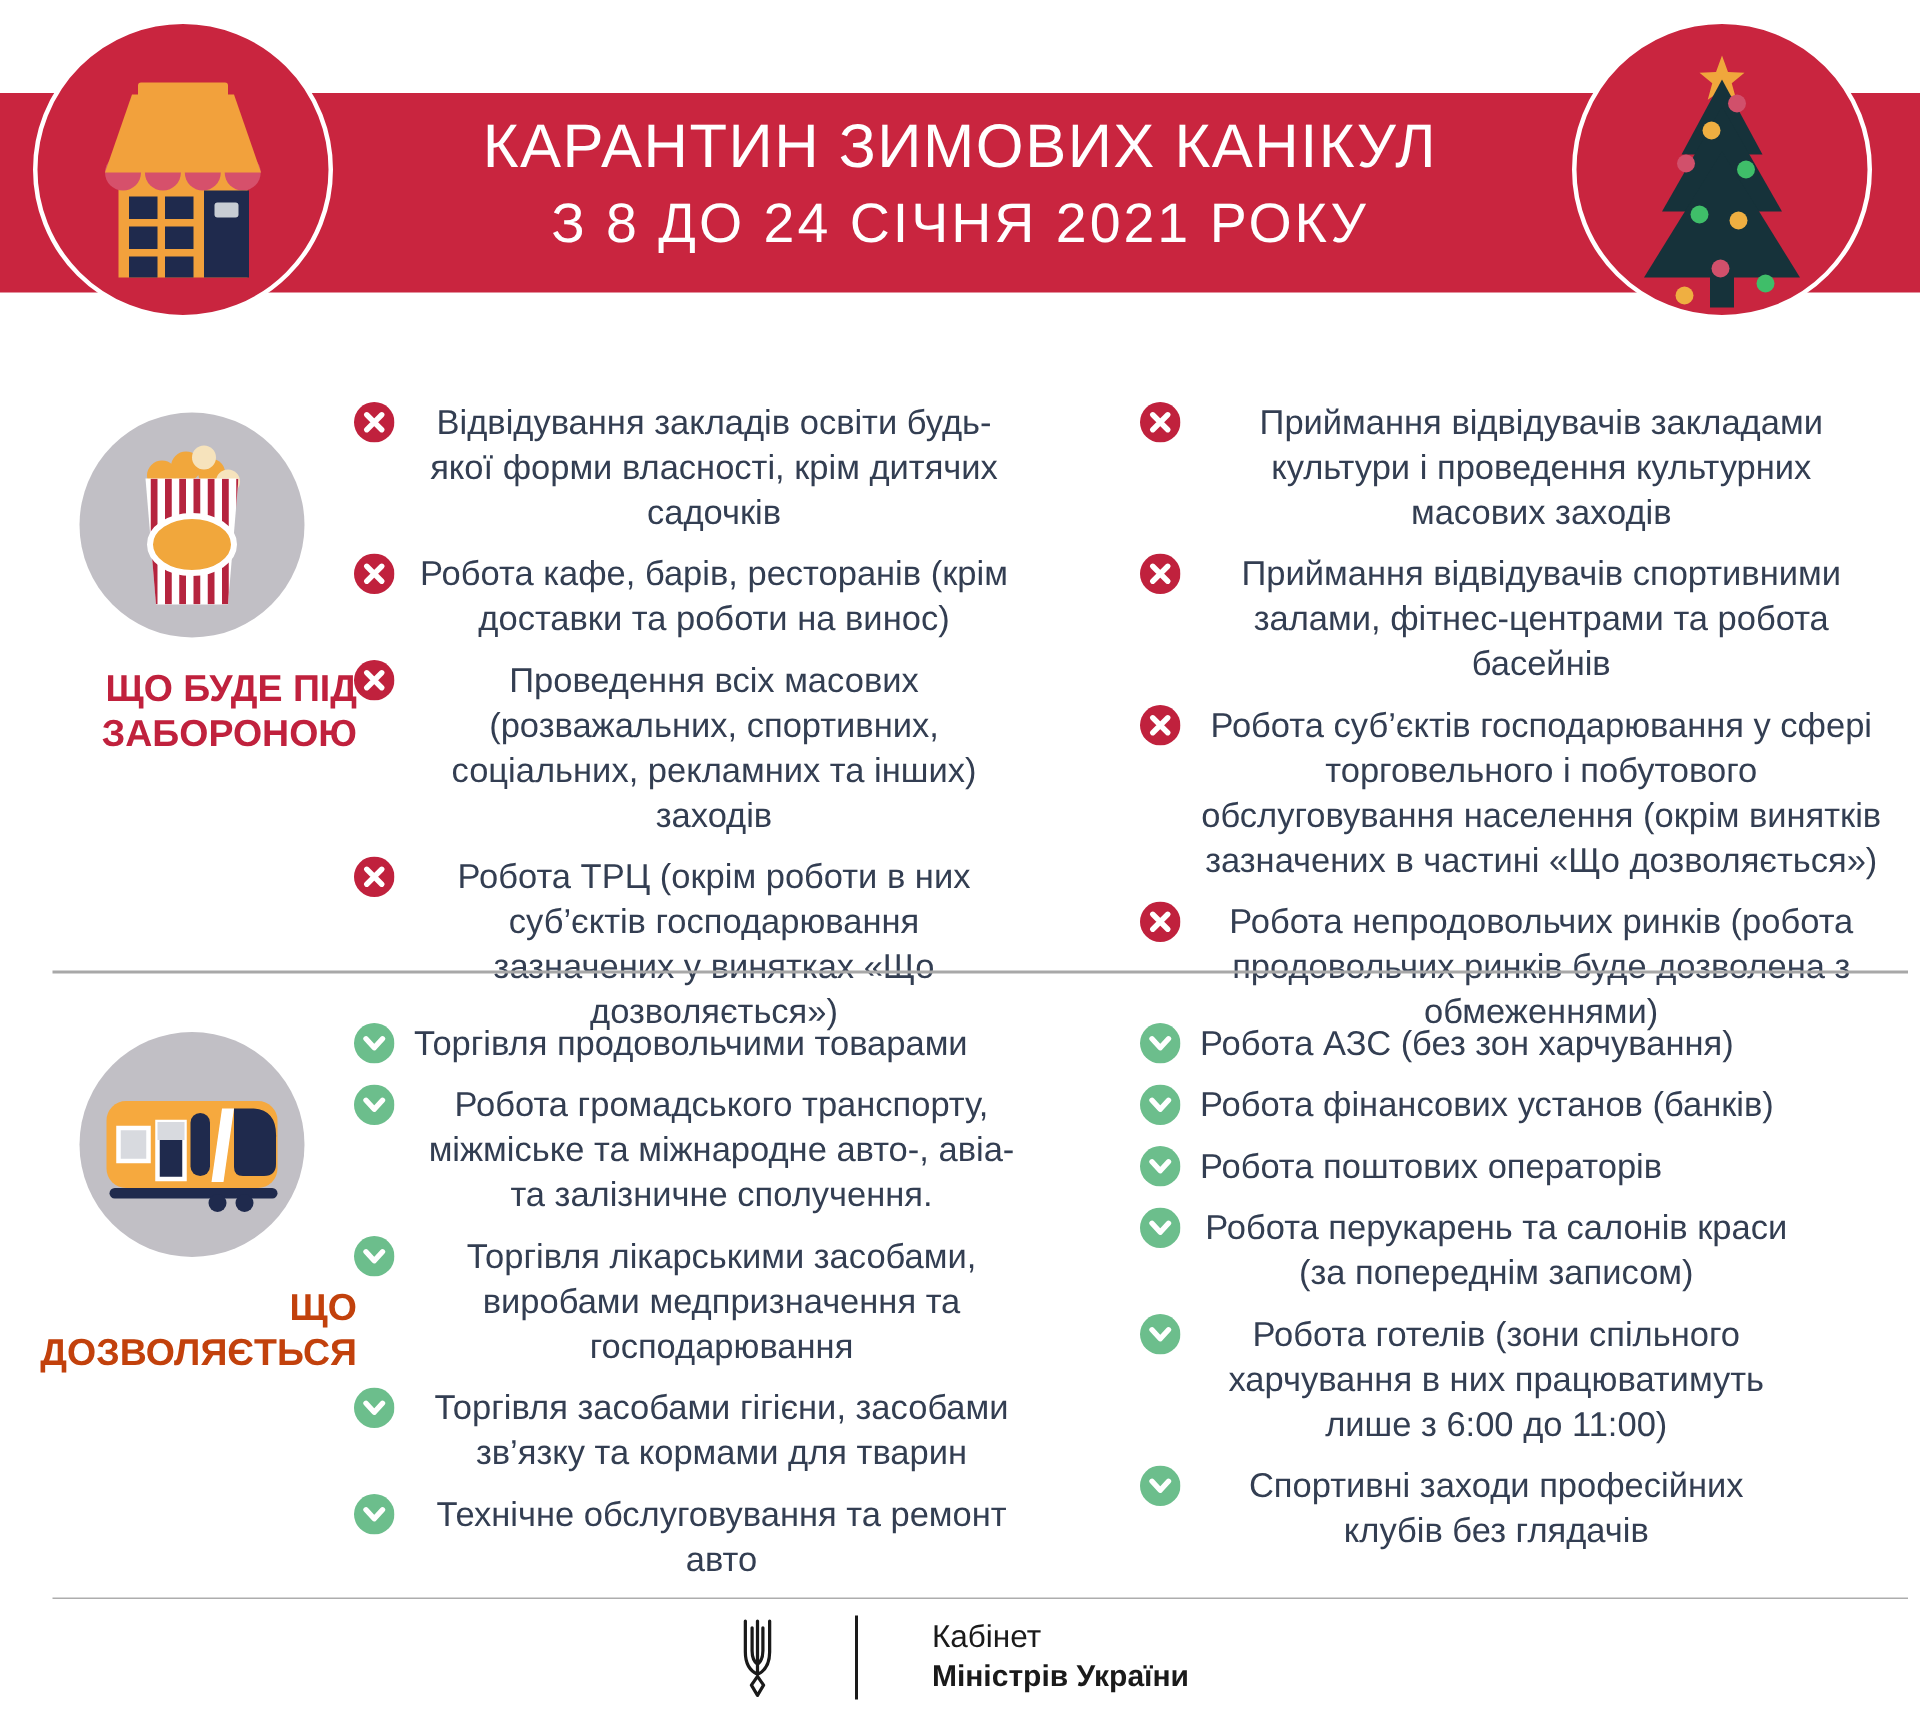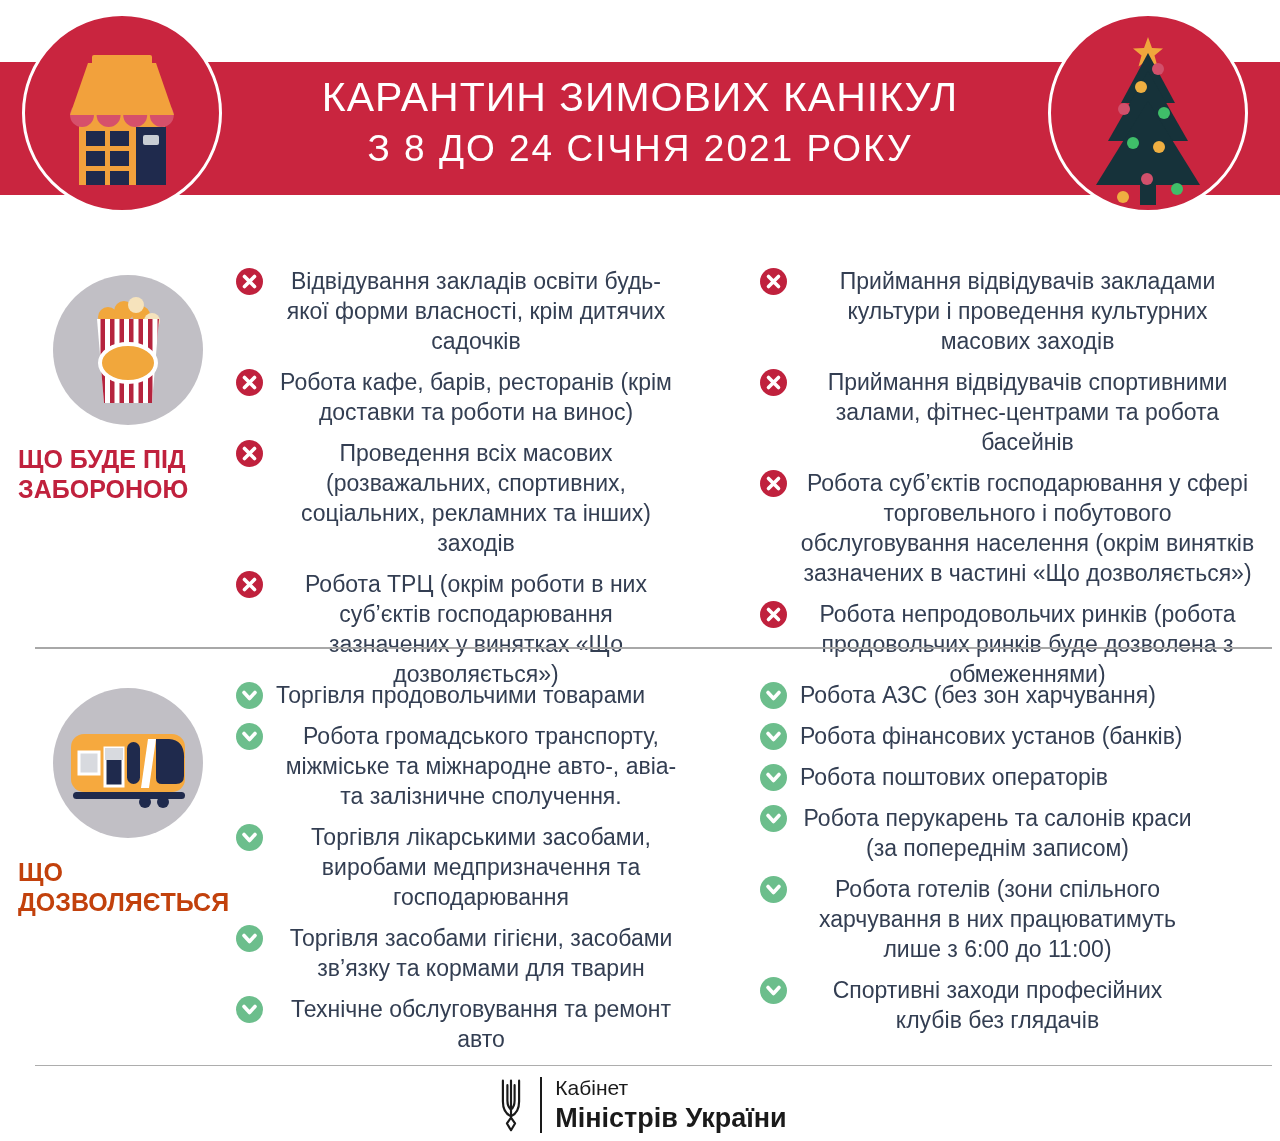--- a/index.html
+++ b/index.html
@@ -11,21 +11,21 @@
   .banner{position:absolute;left:0;top:62px;width:1280px;height:133px;background:#C9253F;}
   .titles{position:absolute;left:235px;right:235px;top:74px;text-align:center;color:#fff;z-index:2;}
   .title1{font-size:41px;font-weight:400;letter-spacing:1px;line-height:1.15;}
   .title2{font-size:37px;font-weight:400;letter-spacing:2px;margin-top:7px;}
   .badge{position:absolute;top:13px;width:200px;height:200px;border-radius:50%;
     background:#C9253F;border:3px solid #fff;box-sizing:border-box;overflow:hidden;z-index:3;}
   .badge-left{left:22px;}
   .badge-right{left:1048px;}
   .badge svg{position:absolute;left:-3px;top:-3px;width:200px;height:200px;}
   
-  .side{position:absolute;width:220px;text-align:left;}
+  .side{position:absolute;width:220px;text-align:right;}
   .side-1{left:18px;top:275px;}
   .side-2{left:18px;top:688px;}
   .gcircle{width:150px;height:150px;border-radius:50%;background:#C1BFC5;margin:0 auto;
     overflow:hidden;position:relative;}
   .gcircle svg{position:absolute;left:0;top:0;width:150px;height:150px;}
   .side-label{margin-top:20px;font-weight:700;font-size:25px;line-height:1.18;}
   .side-1 .side-label{color:#C0213D;}
   .side-2 .side-label{color:#c2410c;}
   
   .list{position:absolute;}
@@ -35,25 +35,25 @@
   #list-a2{left:760px;top:680px;width:435px;}
   .item{display:flex;align-items:flex-start;margin-bottom:11px;text-align:center;}
   .marker{flex:0 0 27px;width:27px;height:27px;margin-top:2px;margin-right:13px;}
   .marker svg{display:block;width:27px;height:27px;}
   .itext{font-size:23px;line-height:30px;color:#333E52;}
   
   .divider{position:absolute;left:35px;width:1237px;background:#A8A8A8;}
   #divider-mid{top:647px;height:2px;}
   #divider-foot{top:1065px;height:1px;background:#ADADAD;}
   .footer{position:absolute;left:0;top:1076px;width:1280px;display:flex;justify-content:center;}
-  .footer-inner{display:flex;align-items:center;}
+  .footer-inner{display:flex;align-items:center;gap:36px;}
   .trident{width:36px;height:58px;}
   .vbar{width:2px;height:56px;background:#1A1A1A;margin:0 13px 0 11px;}
   .org1{font-size:21px;font-weight:400;color:#1A1A1A;line-height:1.15;}
-  .org2{font-size:27px;font-weight:700;color:#1A1A1A;line-height:1.15;margin-top:2px;}
+  .org2{font-size:20px;font-weight:700;color:#1A1A1A;line-height:1.15;margin-top:2px;}
 </style>
 </head>
 <body>
 
 <div class="banner"></div>
 
 <div class="titles">
   <div class="title1">КАРАНТИН ЗИМОВИХ КАНІКУЛ</div>
   <div class="title2">З 8 ДО 24 СІЧНЯ 2021 РОКУ</div>
 </div>

